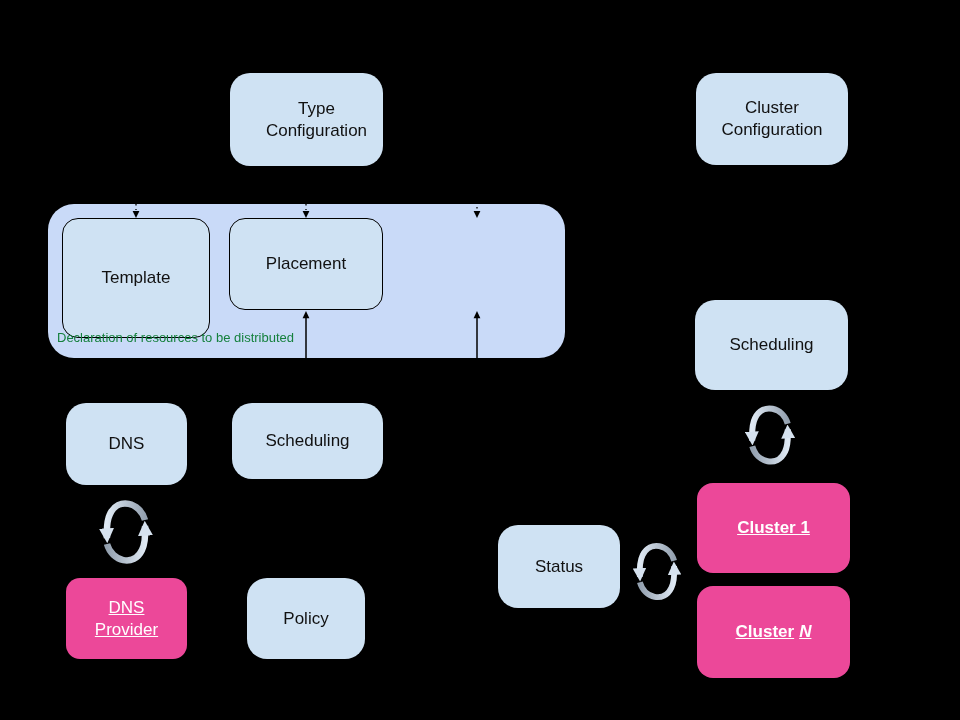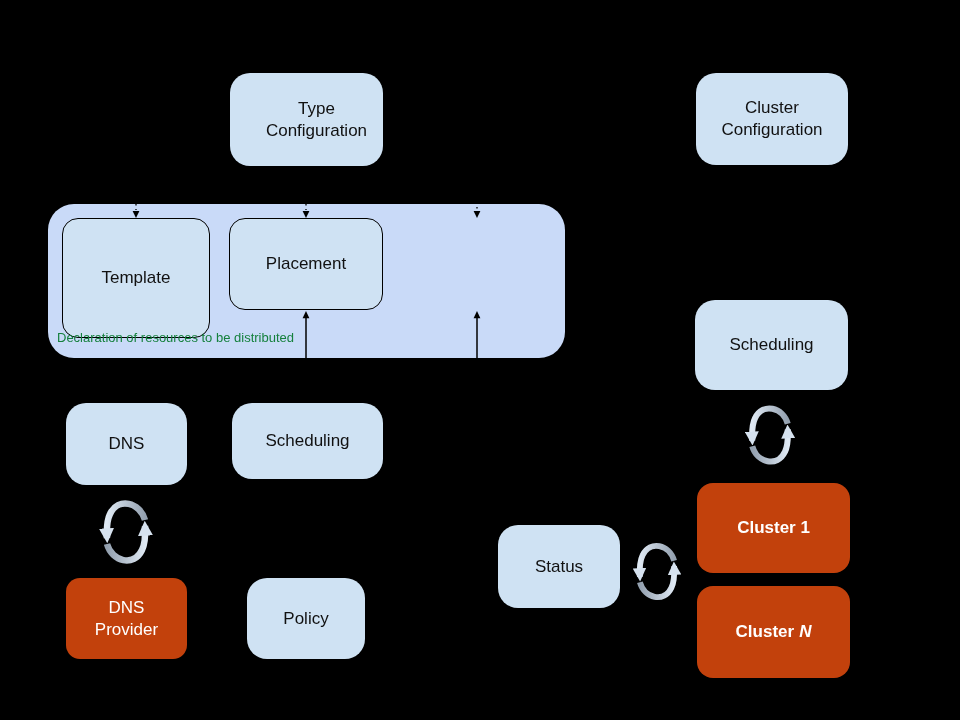--- a/index.html
+++ b/index.html
@@ -11,21 +11,21 @@
   .box{
     position:absolute;display:flex;flex-direction:column;align-items:center;justify-content:center;
     text-align:center;color:#111;font-size:17px;line-height:1.28;border-radius:20px;
     background:#cfe2f3;box-sizing:border-box;
   }
   .box.small-radius{border-radius:16px;}
   .container-group{
     position:absolute;background:#c9daf8;border-radius:26px;
   }
   .inner{border:1.4px solid #000;background:#cfe2f3;border-radius:16px;}
-  .blue{background:#c2410c;color:#fff;font-weight:bold;}
+  .blue{background:#ec4899;color:#fff;font-weight:bold;text-decoration:underline;}
   .blue.regular{font-weight:normal;}
   .sub{font-size:14px;line-height:1.15;margin-top:1px;}
   .caption{
     position:absolute;color:#15803d;font-size:13px;white-space:nowrap;
   }
   .overlay{position:absolute;left:0;top:0;pointer-events:none;}
   .sync{position:absolute;}
   .it{font-style:italic;margin-left:5px;}
 </style>
 </head>

